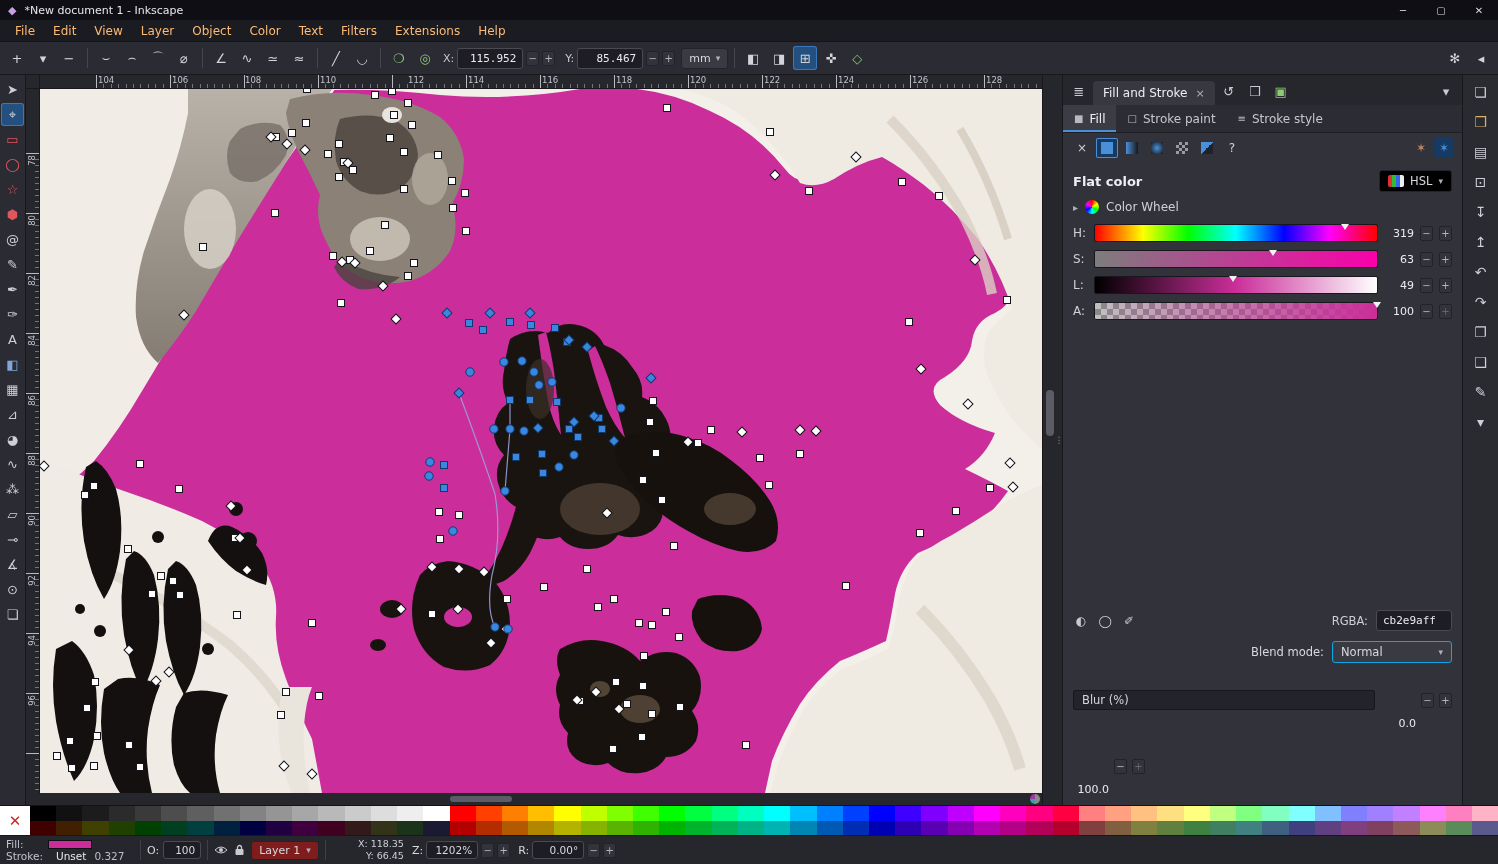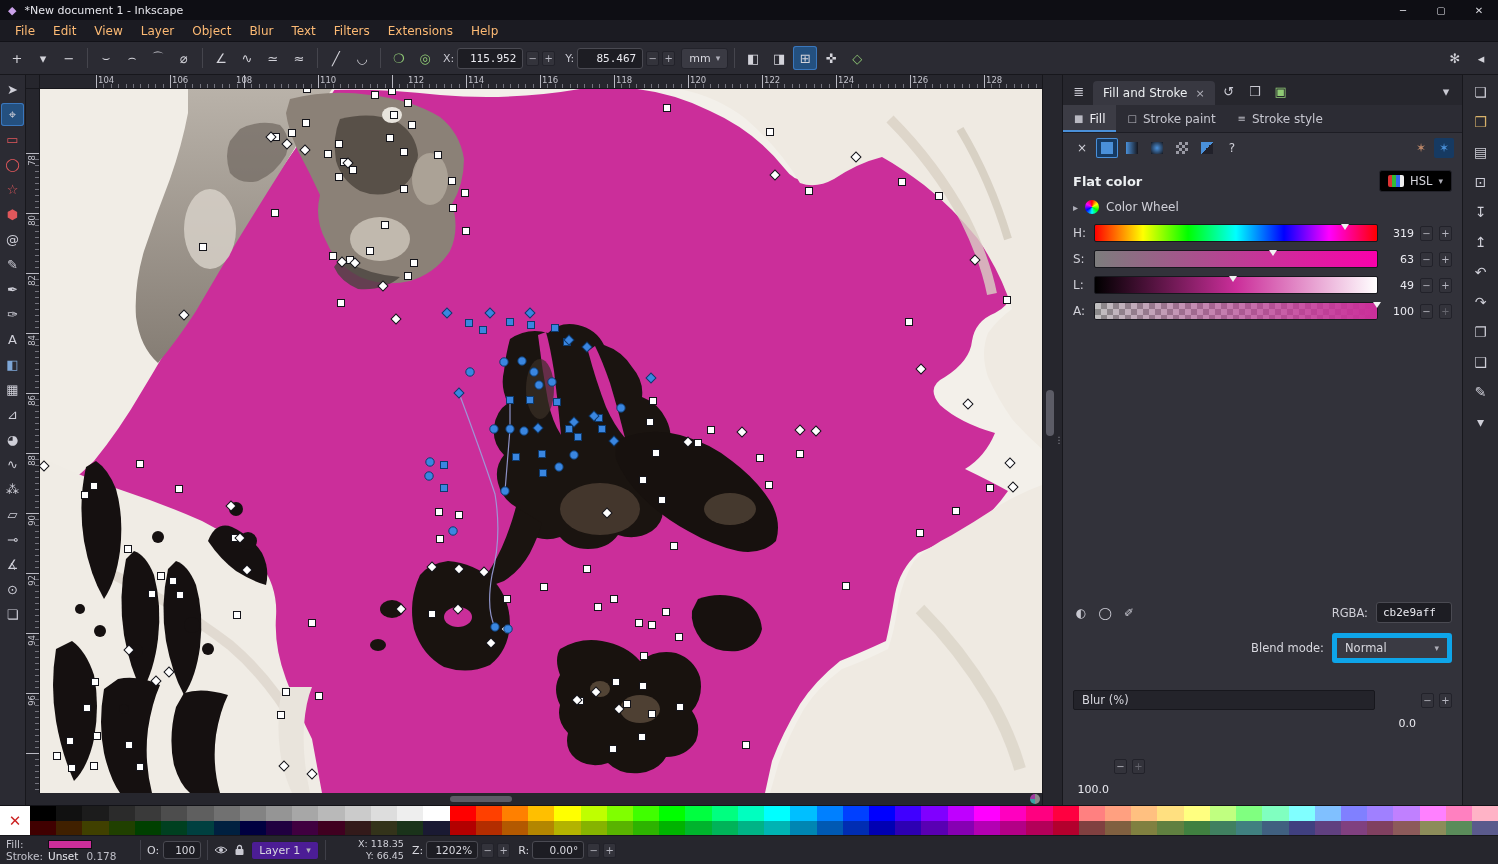--- a/index.html
+++ b/index.html
@@ -106,21 +106,21 @@
     background-size:100% 100%,12px 12px; }
   .bmark { position:absolute; top:-1px; width:0; height:0; border:4px solid transparent; border-top:6px solid #f2f2f2;
     transform:translateX(-4px); }
   .sval { width:30px; text-align:right; font-size:11px; color:#eaeaf0; }
   .rgba-row { display:flex; align-items:center; gap:8px; padding:6px 10px; }
   .sm-ic { width:16px; display:flex; justify-content:center; font-size:12px; color:#c9c9d2; }
   .rgba-label { font-size:11.5px; color:#cfcfd7; }
   .rgba-input { width:76px; padding:3px 6px; background:#1d1d23; border:1px solid #4a4a52; border-radius:3px;
     font-family:"DejaVu Sans Mono","Liberation Mono",monospace; font-size:11px; color:#eaeaf0; }
   .blend-row { display:flex; align-items:center; justify-content:flex-end; gap:8px; padding:4px 10px; font-size:11.5px; }
-  .select { display:flex; align-items:center; justify-content:space-between; width:120px; padding:3px 8px; background:#3a3a43; border:5px solid #0ea5e9; border-radius:3px; }
+  .select { display:flex; align-items:center; justify-content:space-between; width:120px; padding:3px 8px; background:#3a3a43; border:1px solid #0ea5e9; border-radius:3px; }
   .fx-row { display:flex; align-items:center; gap:5px; padding:3px 10px; }
   .fx-track { flex:1; height:20px; background:#23232a; border:1px solid #17171d; border-radius:2px; display:flex; align-items:center; padding-left:8px; font-size:11.5px; color:#d6d6dd; }
   .fx-track.fillblue { background:#1b66c0; border-color:#1b66c0; color:#fff; }
   .fx-val { width:36px; text-align:right; font-size:11px; color:#eaeaf0;margin-top:47px; }
   .dock-bottom { margin-top:auto; padding-bottom:6px; }
 
   
   .cmdbar { width:36px; background:#2a2a31; border-left:1px solid #17171c; display:flex; flex-direction:column; align-items:center; padding-top:4px; gap:4px; }
   .cmd-btn { width:28px; height:26px; display:flex; align-items:center; justify-content:center; font-size:14px; color:#cfcfd8; border-radius:3px; }
 
@@ -130,27 +130,27 @@
   .pal-rows { flex:1; display:flex; flex-direction:column; }
   .pal-row { flex:1; display:flex; }
   .swatch { flex:1; min-width:0; }
 
   
   .statusbar { height:29px; background:#26262d; border-top:1px solid #17171c; display:flex; align-items:center; padding:0 6px; font-size:11px; }
   .fs-ind { display:flex; flex-direction:column; justify-content:center; gap:1px; width:128px; }
   .fs-line { display:flex; align-items:center; gap:4px; line-height:11px; }
   .fs-lab { width:38px; font-size:10.5px; color:#c2c2cb; }
   .fill-swatch { width:44px; height:9px; background:var(--magenta,#cb2e9a); border:1px solid #101014; }
-  .stroke-val { color:#e8e8ee; font-size:10.5px; }
+  .stroke-val { color:#e8e8ee; font-size:10.5px;margin-left:8px; }
   .stroke-w { color:#bfbfc8; font-size:10.5px; margin-left:4px; }
   .sep { width:1px; height:20px; background:#3f3f48; margin:0 6px; }
   .o-block { display:flex; align-items:center; gap:4px; }
   .o-box { width:38px; padding:2px 5px; background:#1d1d23; border:1px solid #4a4a52; border-radius:3px; text-align:right; font-size:10.5px; }
   .layer-block { display:flex; align-items:center; gap:6px; }
-  .layer-sel { display:flex; align-items:center; gap:6px; padding:2px 7px; background:#4c1d95; border:1px solid #23232b; border-radius:3px; }
+  .layer-sel { display:flex; align-items:center; gap:6px; padding:2px 7px; background:#7f1d1d; border:1px solid #23232b; border-radius:3px; }
   .status-msg { flex:1; padding:0 10px; color:#d8d8de; white-space:nowrap; overflow:hidden; }
   .coords { width:72px; text-align:right; font-size:9.5px; line-height:1.25; color:#cfcfd7; }
   .zr-block { display:flex; align-items:center; gap:3px; margin-left:8px; }
   .zr-val { width:52px; padding:2px 5px; background:#1d1d23; border:1px solid #4a4a52; border-radius:3px; text-align:right; font-size:10.5px; }
 </style>
 </head>
 <body>
 
 <div class="app">
 
@@ -163,21 +163,21 @@
       <span class="winbtn">✕</span>
     </div>
   </div>
 
   <div class="menubar" id="menubar">
       <span class="menu-item">File</span>
       <span class="menu-item">Edit</span>
       <span class="menu-item">View</span>
       <span class="menu-item">Layer</span>
       <span class="menu-item">Object</span>
-      <span class="menu-item">Blur</span>
+      <span class="menu-item">Color</span>
       <span class="menu-item">Text</span>
       <span class="menu-item">Filters</span>
       <span class="menu-item">Extensions</span>
       <span class="menu-item">Help</span>
     </div>
 
   <div class="toolbar">
     <span id="ntb-icons" style="display:flex;align-items:center;gap:2px;">
         <span class="tc-btn">+</span>
         <span class="tc-btn">▾</span>
@@ -253,21 +253,21 @@
         <div class="tool-btn">∡</div>
         <div class="tool-btn">⊙</div>
         <div class="tool-btn">❏</div>
       </div>
 
     <div class="canvas-wrap">
       <div class="ruler-corner"></div>
       <div class="ruler-top" id="ruler-top">
           <span class="rnum-t" style="left: 58px;">104</span>
           <span class="rnum-t" style="left: 132px;">106</span>
-          <span class="rnum-t" style="left: 196px;">108</span>
+          <span class="rnum-t" style="left: 205px;">108</span>
           <span class="rnum-t" style="left: 280px;">110</span>
           <span class="rnum-t" style="left: 368px;">112</span>
           <span class="rnum-t" style="left: 428px;">114</span>
           <span class="rnum-t" style="left: 502px;">116</span>
           <span class="rnum-t" style="left: 576px;">118</span>
           <span class="rnum-t" style="left: 650px;">120</span>
           <span class="rnum-t" style="left: 724px;">122</span>
           <span class="rnum-t" style="left: 798px;">124</span>
           <span class="rnum-t" style="left: 872px;">126</span>
           <span class="rnum-t" style="left: 946px;">128</span>
@@ -856,21 +856,21 @@
 
   <div class="statusbar">
     <div class="fs-ind">
       <div class="fs-line">
         <span class="fs-lab">Fill:</span>
         <span class="fill-swatch"></span>
       </div>
       <div class="fs-line">
         <span class="fs-lab">Stroke:</span>
         <span class="stroke-val">Unset</span>
-        <span class="stroke-w">0.178</span>
+        <span class="stroke-w">0.327</span>
       </div>
     </div>
     <div class="sep"></div>
     <div class="o-block">
       <span>O:</span>
       <span class="o-box">100</span>
     </div>
     <div class="sep"></div>
     <div class="layer-block">
       <svg width="14" height="12" viewBox="0 0 14 12">

